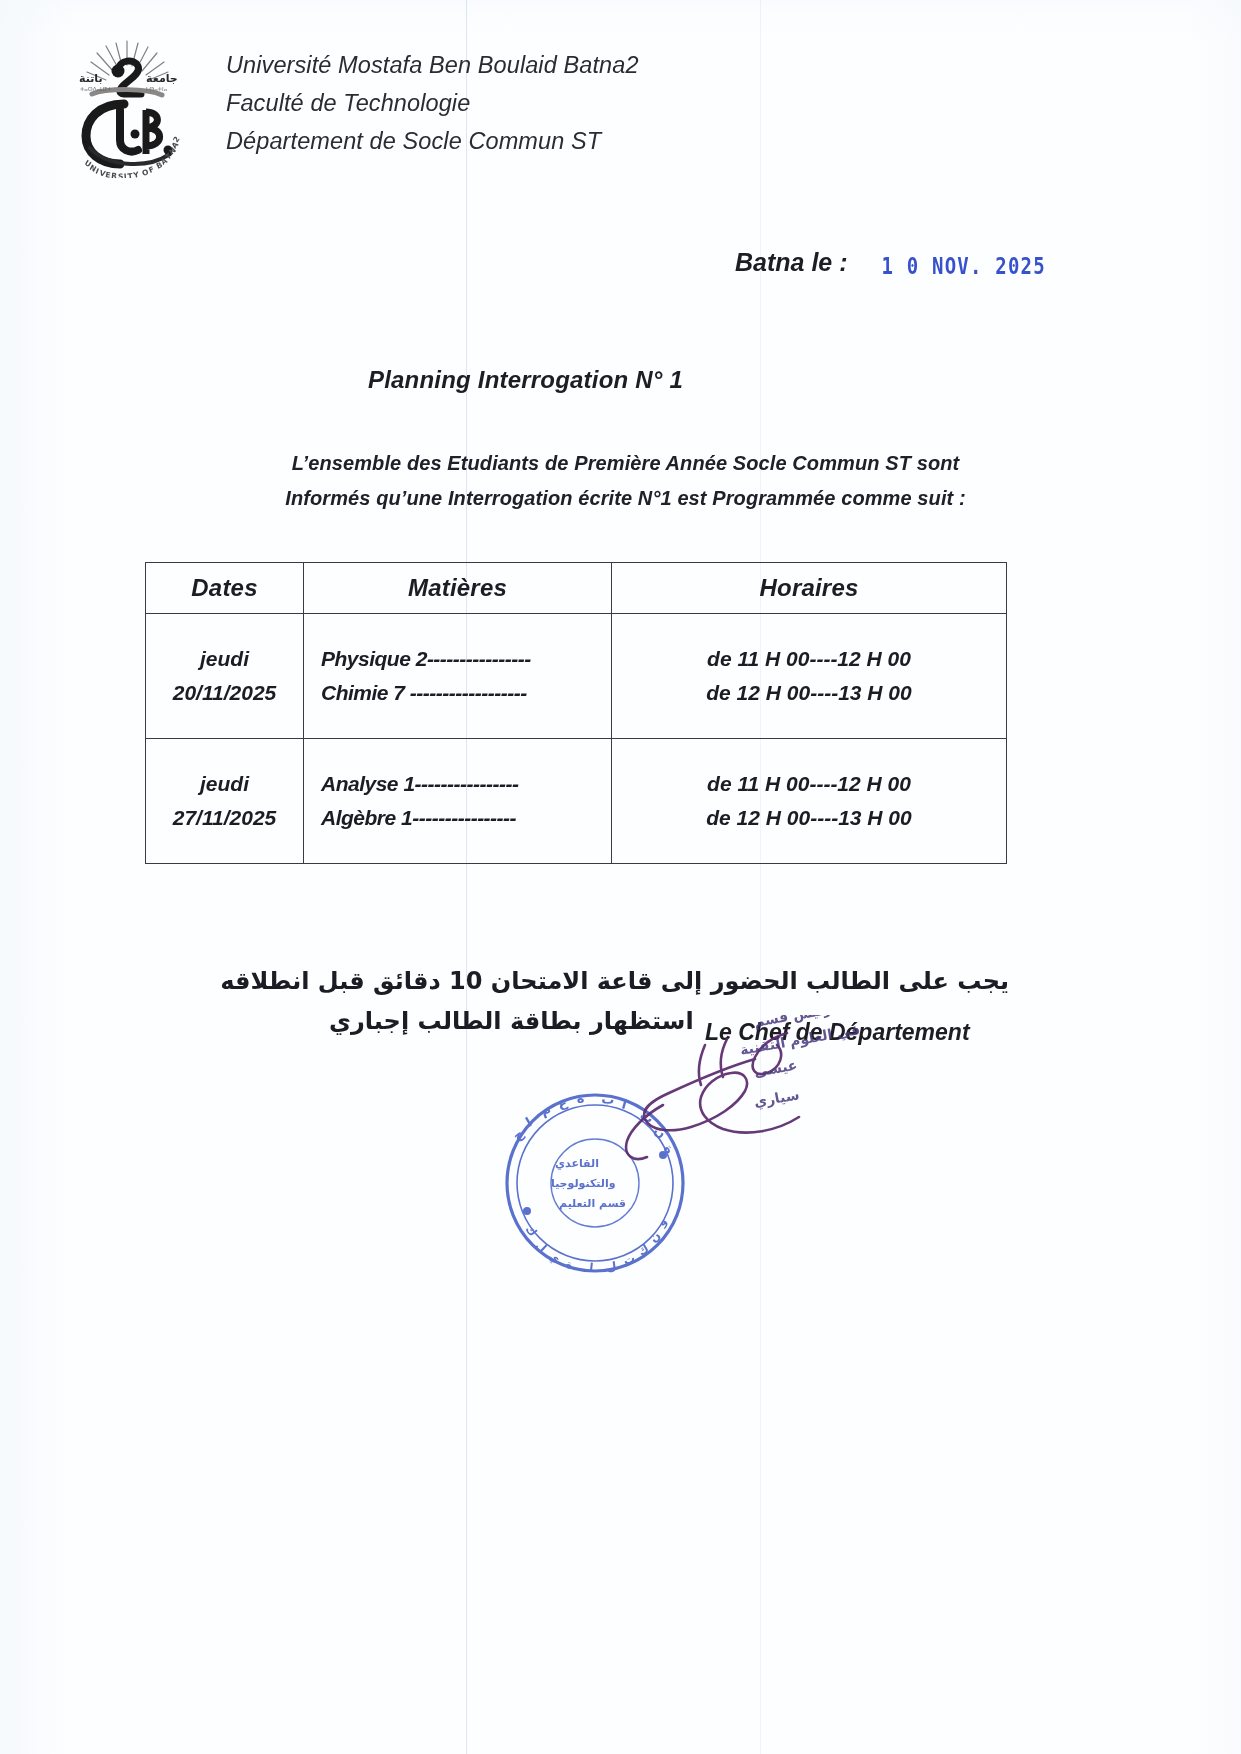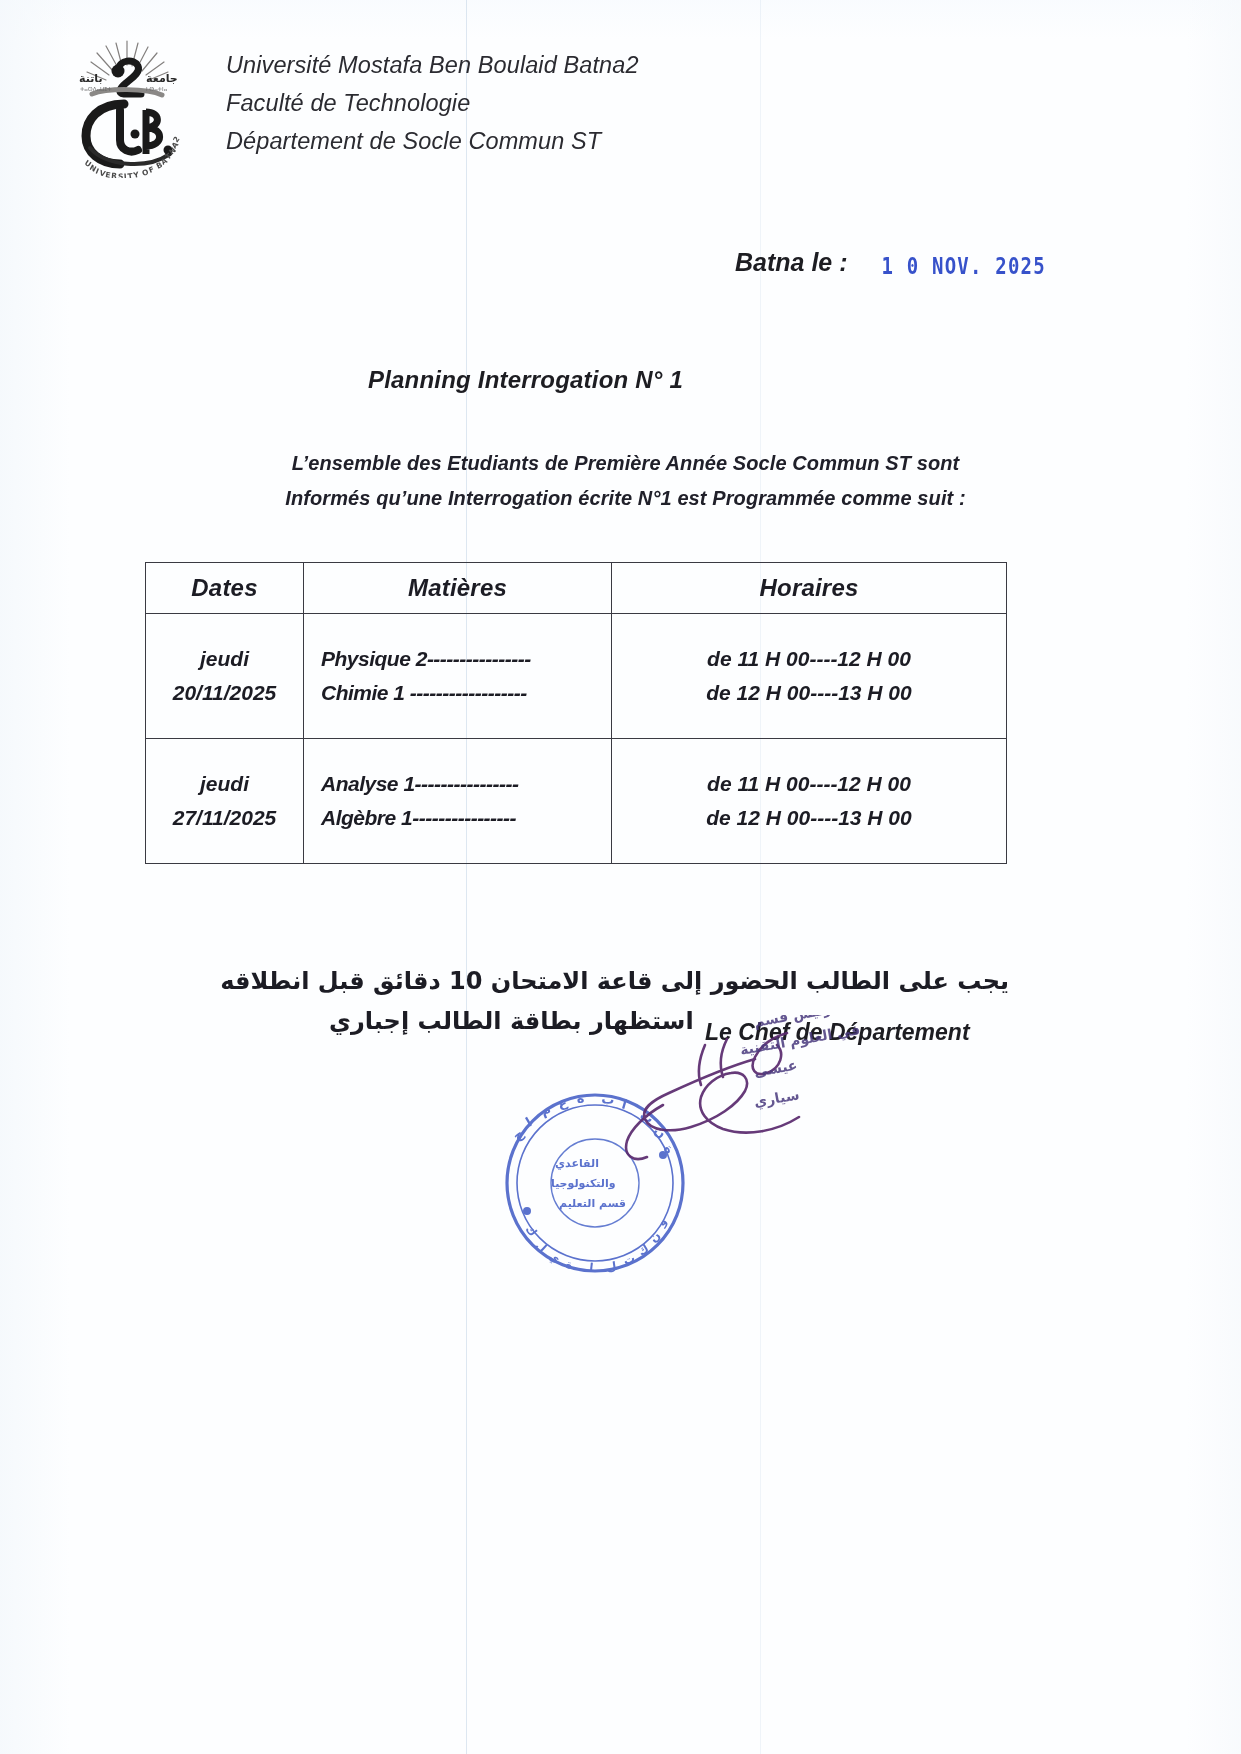--- a/index.html
+++ b/index.html
@@ -314,21 +314,21 @@
         <tr>
           <td class="c-date">
             <div class="stack">
               <span>jeudi</span>
               <span>20/11/2025</span>
             </div>
           </td>
           <td class="c-mat">
             <div class="stack">
               <span class="dots">Physique 2----------------</span>
-              <span class="dots">Chimie 1 ------------------</span>
+              <span class="dots">Chimie 7 ------------------</span>
             </div>
           </td>
           <td class="c-hor">
             <div class="stack">
               <span>de 11 H 00----12 H 00</span>
               <span>de 12 H 00----13 H 00</span>
             </div>
           </td>
         </tr>
         <tr>

